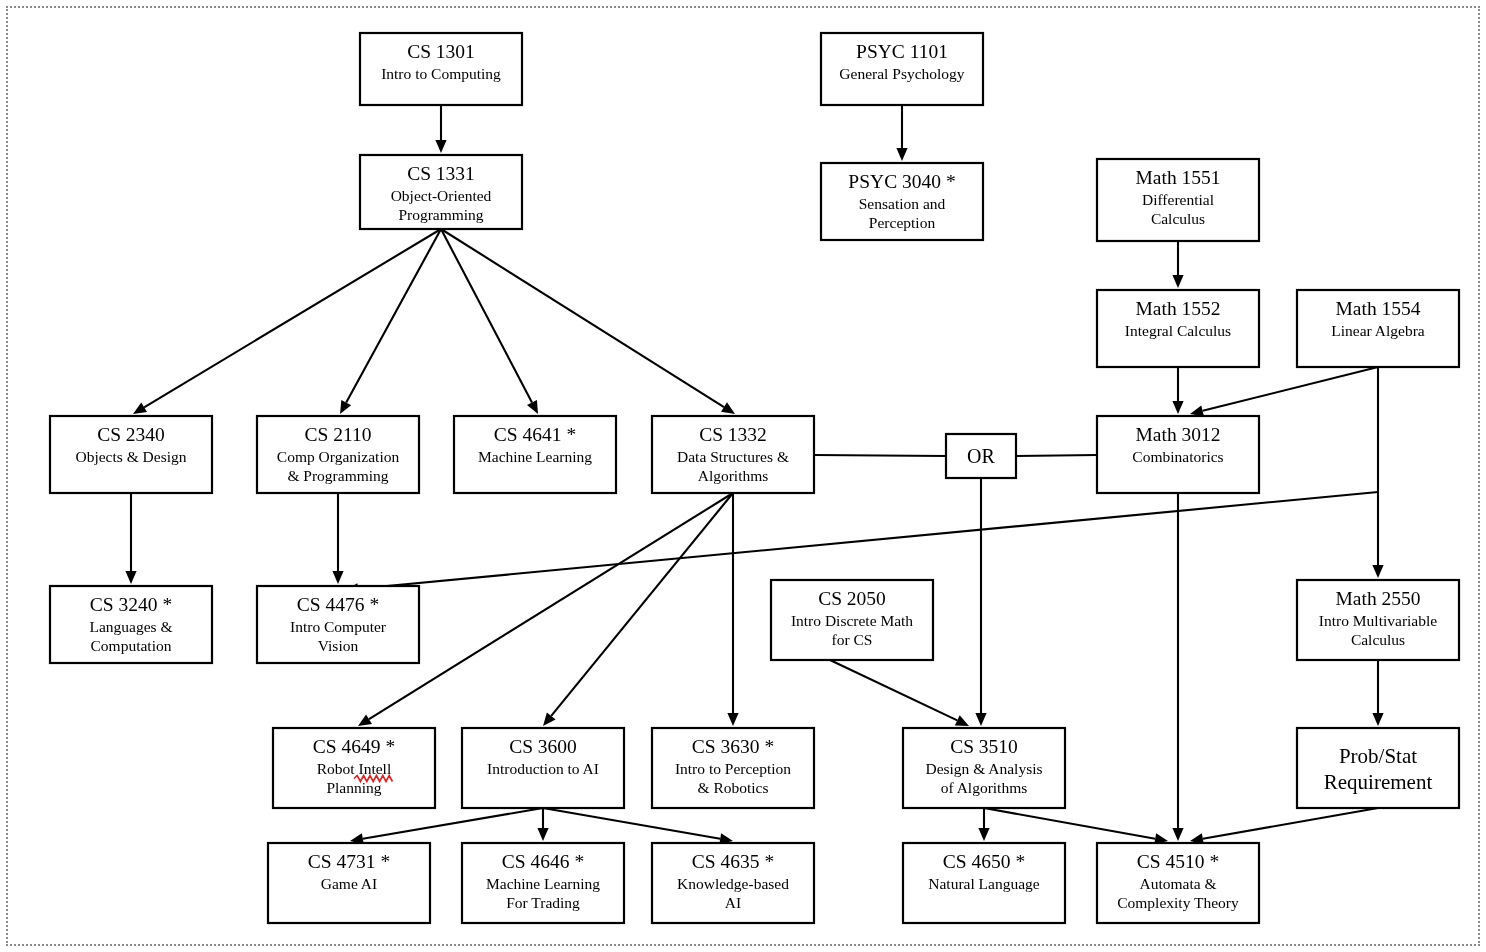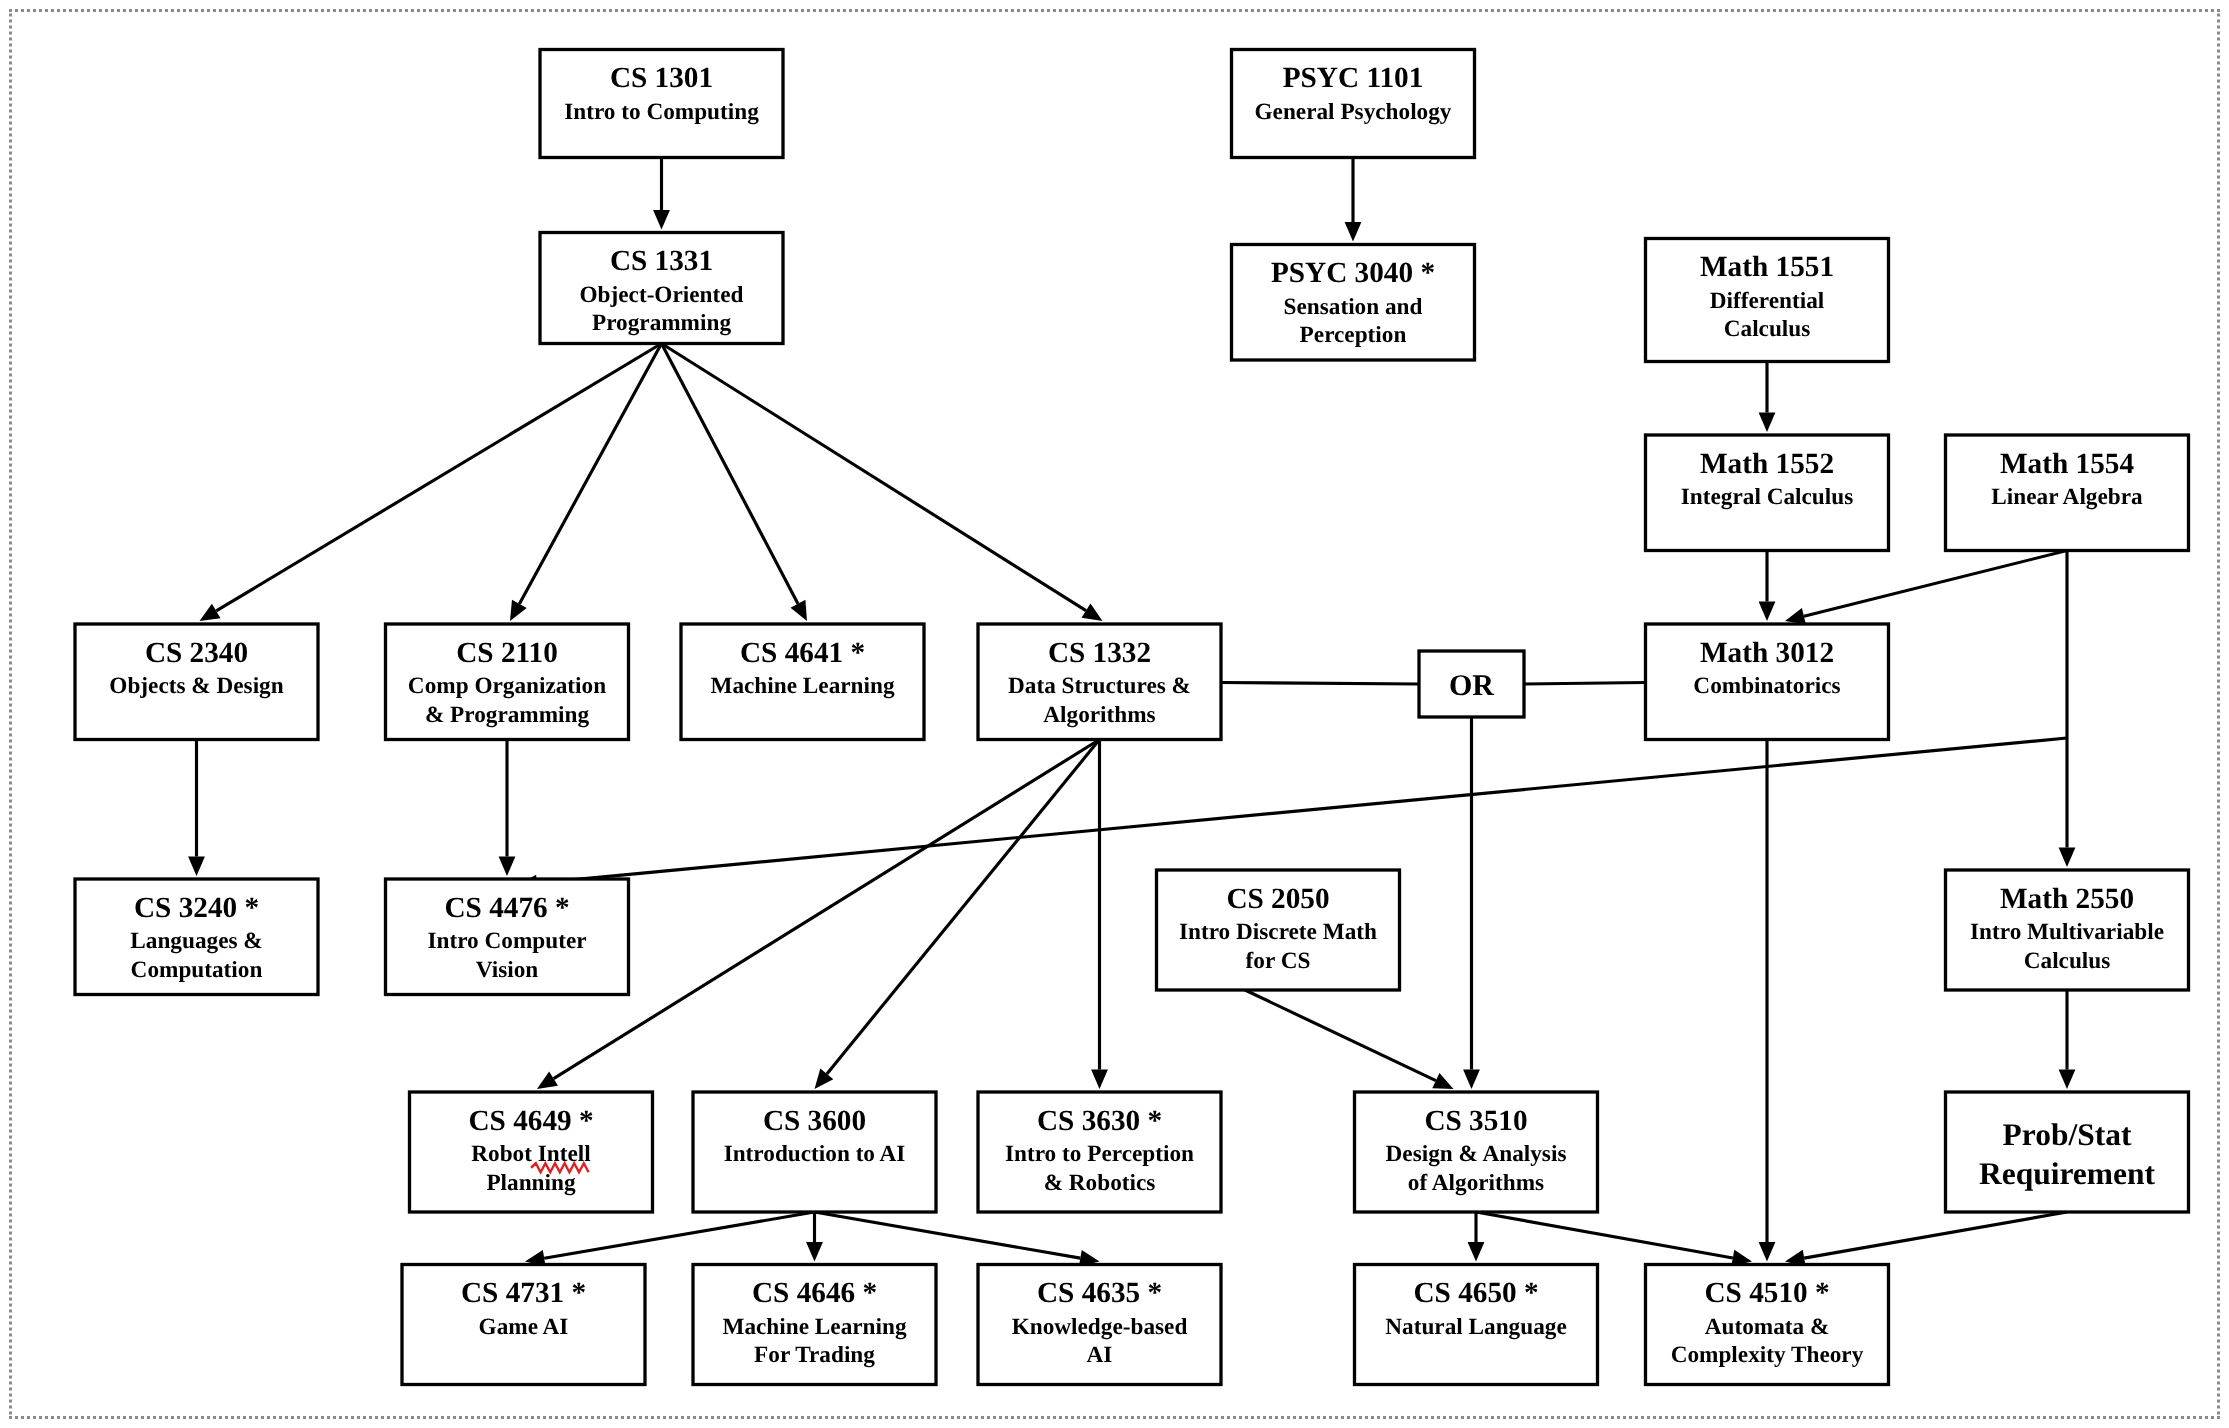--- a/index.html
+++ b/index.html
@@ -10,21 +10,20 @@
   }
   body {
     font-family: "Liberation Serif", "DejaVu Serif", serif;
   }
   #page {
     position: relative;
     width: 1486px;
     height: 952px;
     background: #ffffff;
     box-sizing: border-box;
-    font-weight: bold;
   }
   #page-border {
     position: absolute;
     left: 6px;
     top: 6px;
     width: 1474px;
     height: 940px;
     border: 2px dotted #8a8a8a;
     box-sizing: border-box;
     pointer-events: none;

